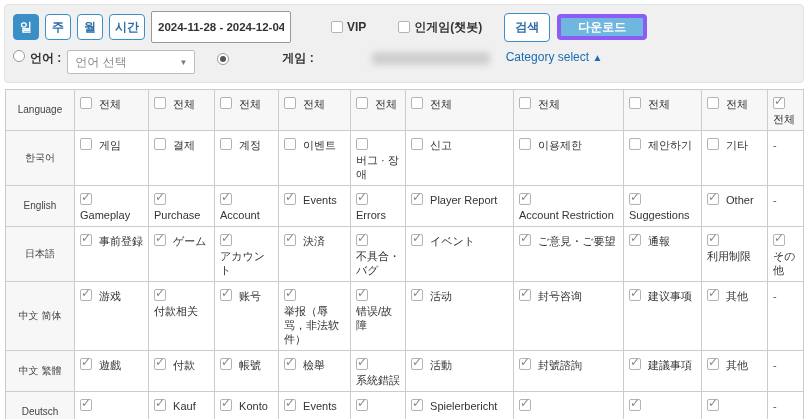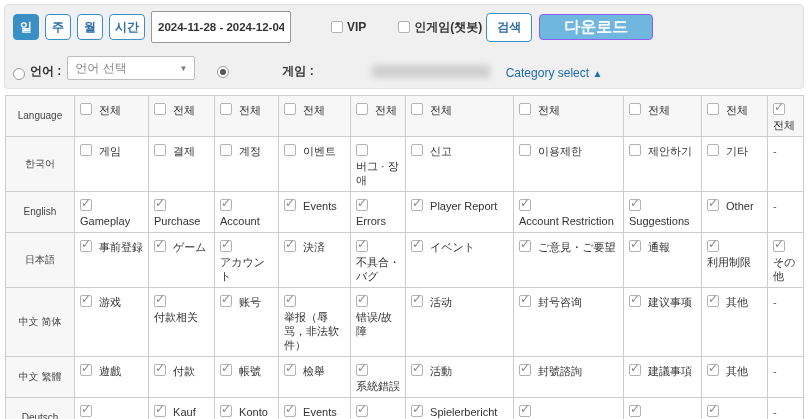--- a/index.html
+++ b/index.html
@@ -8,21 +8,21 @@
     width: 808px; height: 419px; position: relative; overflow: hidden;
     background: #fff; font-family: "Liberation Sans", "DejaVu Sans", sans-serif;
     color: #333; font-size: 12px;
   }
   
   .toolbar {
     margin: 4px 4px 0 4px; background: #f0f0f0; border: 1px solid #e2e2e2;
     border-radius: 4px; padding: 6px 8px 8px 8px;
   }
   .tb-row1 { display: flex; align-items: center; }
-  .tb-row2 { display: flex; align-items: flex-end; margin-top: 13px; }
+  .tb-row2 { display: flex; align-items: flex-start; margin-top: 7px; }
   .seg {
     height: 26px; min-width: 26px; padding: 0 5px; margin-right: 6px;
     border: 1px solid #3a8fc7; background: #fff; color: #2d6ea8;
     font-weight: bold; border-radius: 4px; font-size: 12px; cursor: pointer;
     font-family: inherit;
   }
   .seg.active { background: #3a8fc7; color: #fff; }
   .date-input {
     width: 140px; height: 32px; border: 1px solid #989898; border-radius: 2px;
     font-size: 11.5px; font-weight: bold; color: #333; padding: 0 6px;
@@ -31,28 +31,28 @@
   .chk-group { display: flex; align-items: center; margin-left: 8px; font-weight: bold; color: #333; padding-left: 24px; }
   .cbx {
     display: inline-block; width: 12px; height: 12px; border: 1px solid #b3b3b3;
     background: #fff; border-radius: 2px; position: relative; margin-right: 4px; flex: none;
   }
   .cbx.on::after {
     content: "✓"; position: absolute; left: 0; top: -3px;
     font-size: 12px; line-height: 12px; color: #85898d; font-weight: bold;
   }
   .btn-search {
-    height: 29px; padding: 0 10px; margin-left: 4px; border: 1px solid #3a8fc7;
+    height: 29px; padding: 0 10px; margin-left: 22px; border: 1px solid #3a8fc7;
     background: #fff; color: #2d6ea8; font-weight: bold; border-radius: 4px;
     font-size: 12px; cursor: pointer; font-family: inherit;
   }
   .btn-download {
-    height: 26px; padding: 0 24px; margin-left: 7px; border: 1px solid #8b5cf6;
+    height: 26px; padding: 0 17px; margin-left: 7px; border: 4px solid #8b5cf6;
     background: #6fb7de; color: #fff; font-weight: bold; border-radius: 4px;
-    font-size: 16px; cursor: pointer; font-family: inherit;
+    font-size: 12px; cursor: pointer; font-family: inherit;
   }
   .radio {
     display: inline-block; width: 12px; height: 12px; border: 1px solid #9a9a9a;
     border-radius: 50%; background: #fff; position: relative; margin-right: 5px; flex: none;
   }
   .radio.on::after { content: ""; position: absolute; left: 2px; top: 2px; right: 2px; bottom: 2px; background: #555; border-radius: 50%; }
   .fl-label { font-weight: bold; color: #333; margin-right: 6px; }
   .select {
     width: 128px; height: 24px; background: #fff; border: 1px solid #bdbdbd; border-radius: 2px;
     display: flex; align-items: center; justify-content: space-between;

